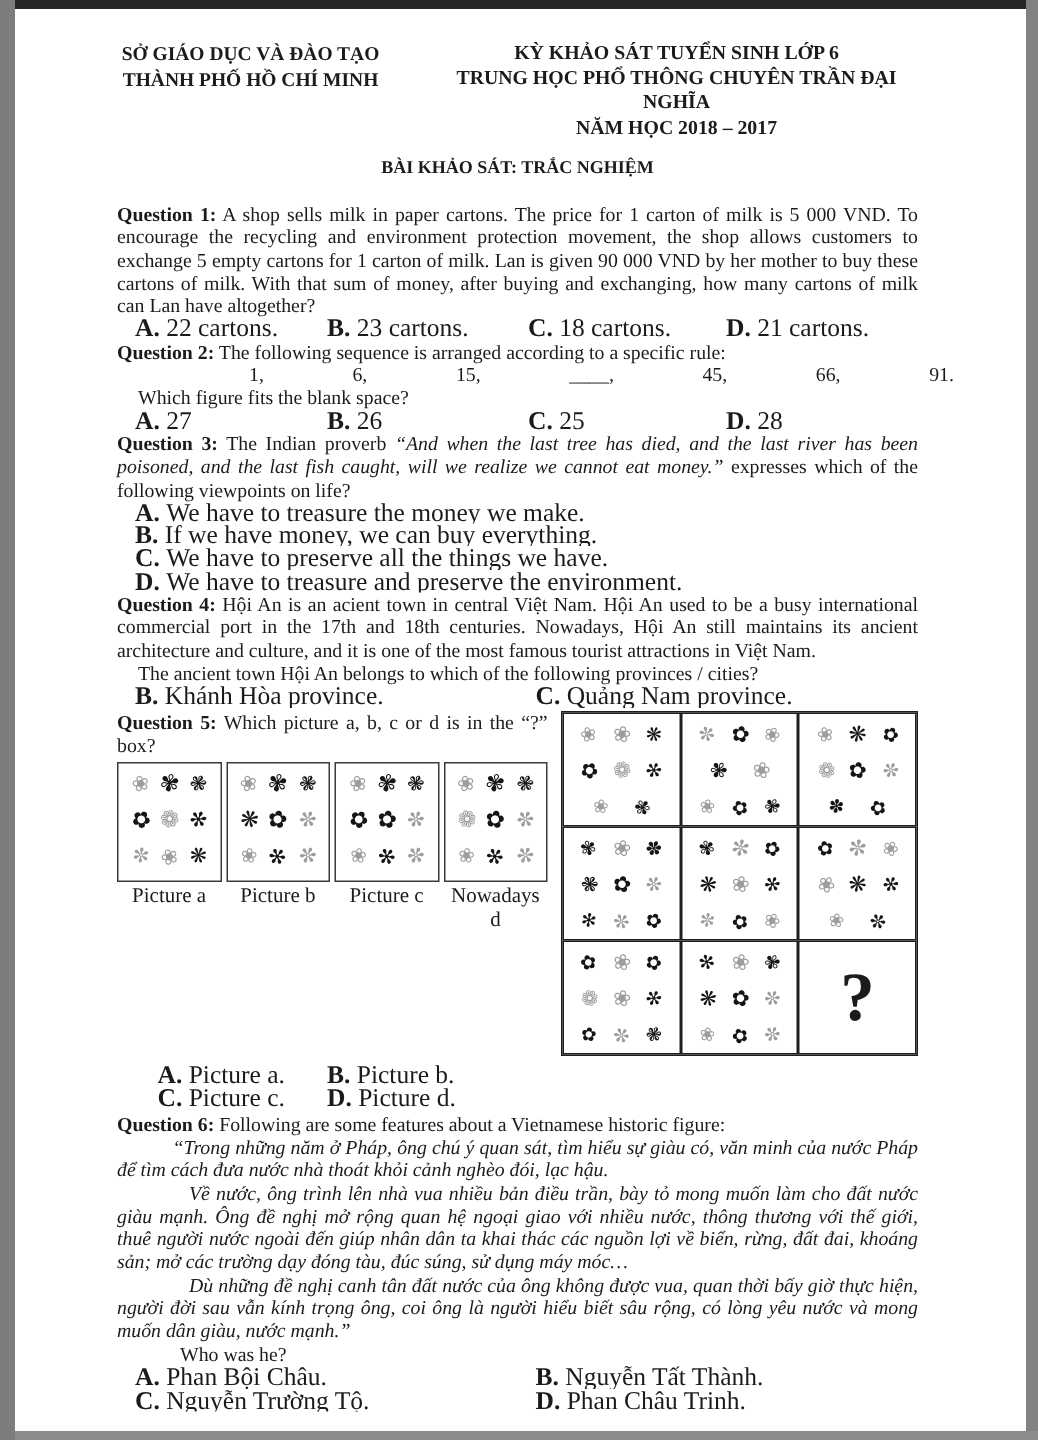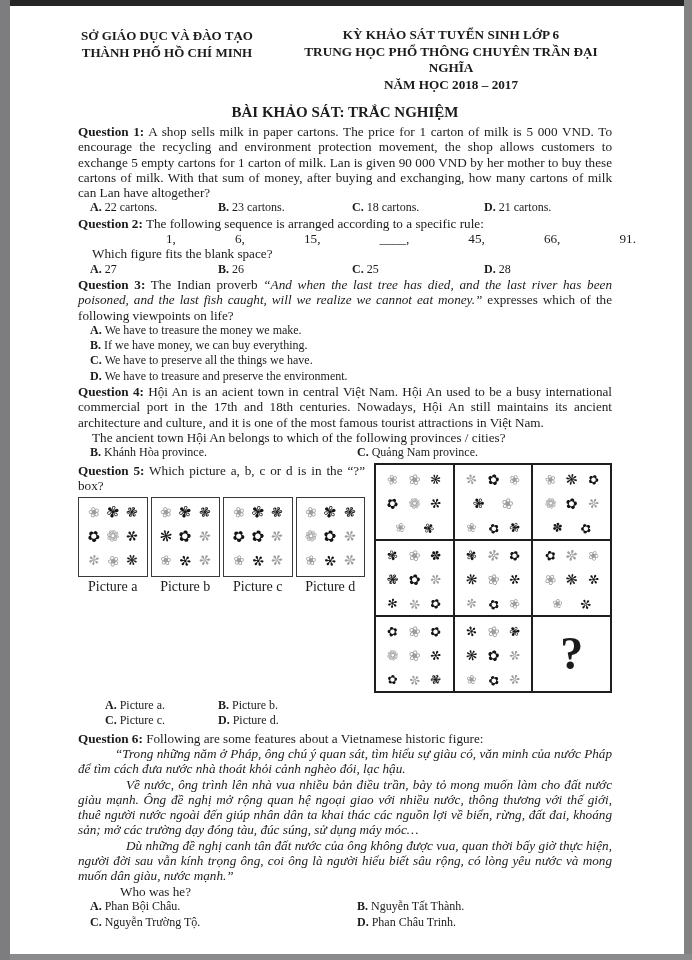--- a/index.html
+++ b/index.html
@@ -14,33 +14,33 @@
   .strip-right{right:0;top:0;width:8px;height:960px;background:#828284;}
   .strip-bottom{left:10px;bottom:0;right:0;height:6px;background:#8b8b8d;}
 
   .page{position:absolute;left:10px;top:6px;width:638px;height:948px;
         box-sizing:border-box;padding:21px 36px 16px 68px;background:#fff;}
 
   
   .hdr{display:flex;align-items:flex-start;}
   .hdr-left{width:178px;text-align:center;font-weight:bold;font-size:13px;line-height:16.5px;padding-top:1px;}
   .hdr-right{flex:1;text-align:center;font-weight:bold;font-size:13.2px;line-height:16.5px;padding-left:34px;}
-  .bai{text-align:center;font-weight:bold;font-size:15px;margin:11px 0 3px 0;}
+  .bai{text-align:center;font-weight:bold;font-size:12px;margin:11px 0 16px 0;}
 
   
   .qp{margin:0;text-align:justify;font-size:13.2px;line-height:15.3px;}
   .qp b{font-weight:bold;}
   .ind14{margin-left:14px;}
   .who{margin-left:42px;text-align:left;}
   .it{font-style:italic;}
   .p1{ text-indent:37px;}
   .pfull{text-indent:48px;}
 
   
-  .opt{font-size:12px;line-height:15.3px;white-space:nowrap;overflow:hidden;}
+  .opt{font-size:17px;line-height:15.3px;white-space:nowrap;overflow:hidden;}
   .cols4{display:grid;grid-template-columns:128px 134px 132px auto;margin-left:12px;}
   .cols1{margin-left:12px;}
   .cols2{display:grid;grid-template-columns:267px auto;margin-left:12px;}
   .cols2 .opt{line-height:15.8px;}
   .q5opts{display:grid;grid-template-columns:113px auto;margin-left:27px;width:280px;}
 
   
   .seq{display:flex;justify-content:space-between;width:470px;margin-left:88px;
        font-size:13.2px;line-height:15.3px;}
 
@@ -359,21 +359,21 @@
                 <span class="fl gray">❁</span>
                 <span class="fl blk">✿</span>
                 <span class="fl gray">✼</span>
               </div>
               <div class="frow">
                 <span class="fl gray">❀</span>
                 <span class="fl blk">✻</span>
                 <span class="fl gray">✼</span>
               </div>
             </div>
-            <div class="pic-cap">Picture d</div>
+            <div class="pic-cap">Nowadays d</div>
           </div>
         </div>
       <div class="q5opts">
           <div class="opt"><b>A.</b><span>&nbsp;Picture a.</span></div>
           <div class="opt"><b>B.</b><span>&nbsp;Picture b.</span></div>
           <div class="opt"><b>C.</b><span>&nbsp;Picture c.</span></div>
           <div class="opt"><b>D.</b><span>&nbsp;Picture d.</span></div>
         </div>
     </section>
 

